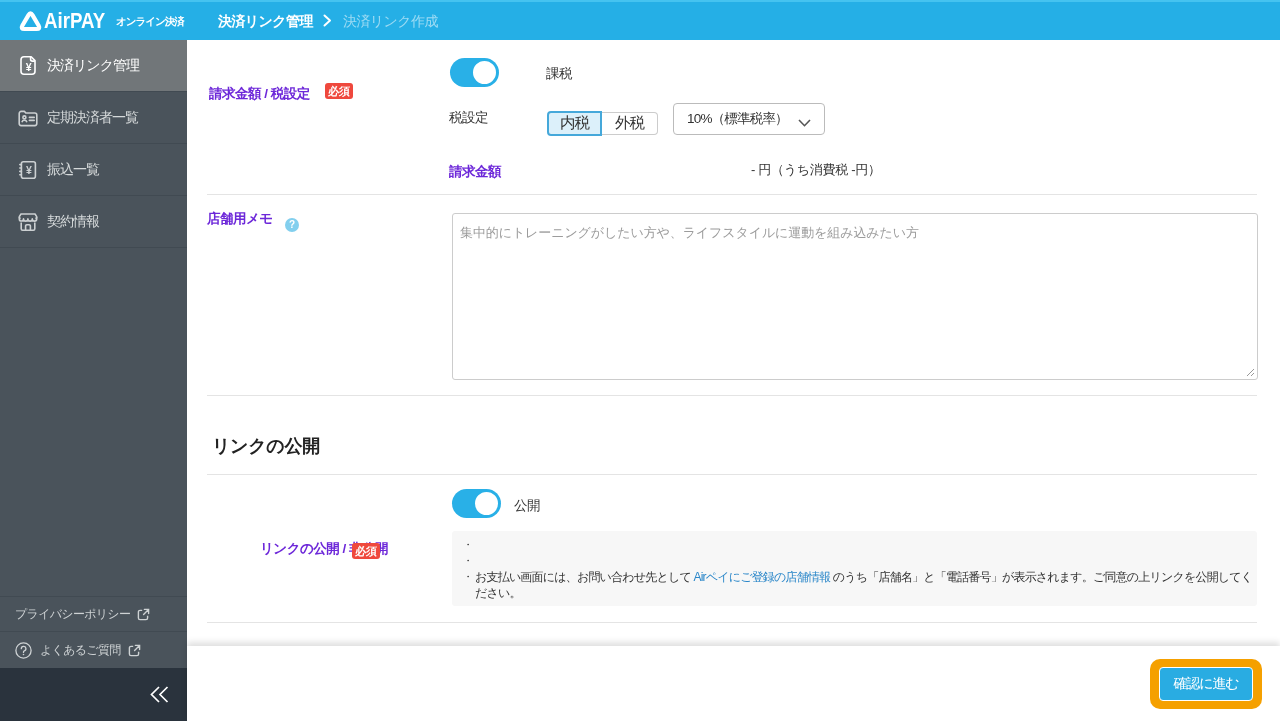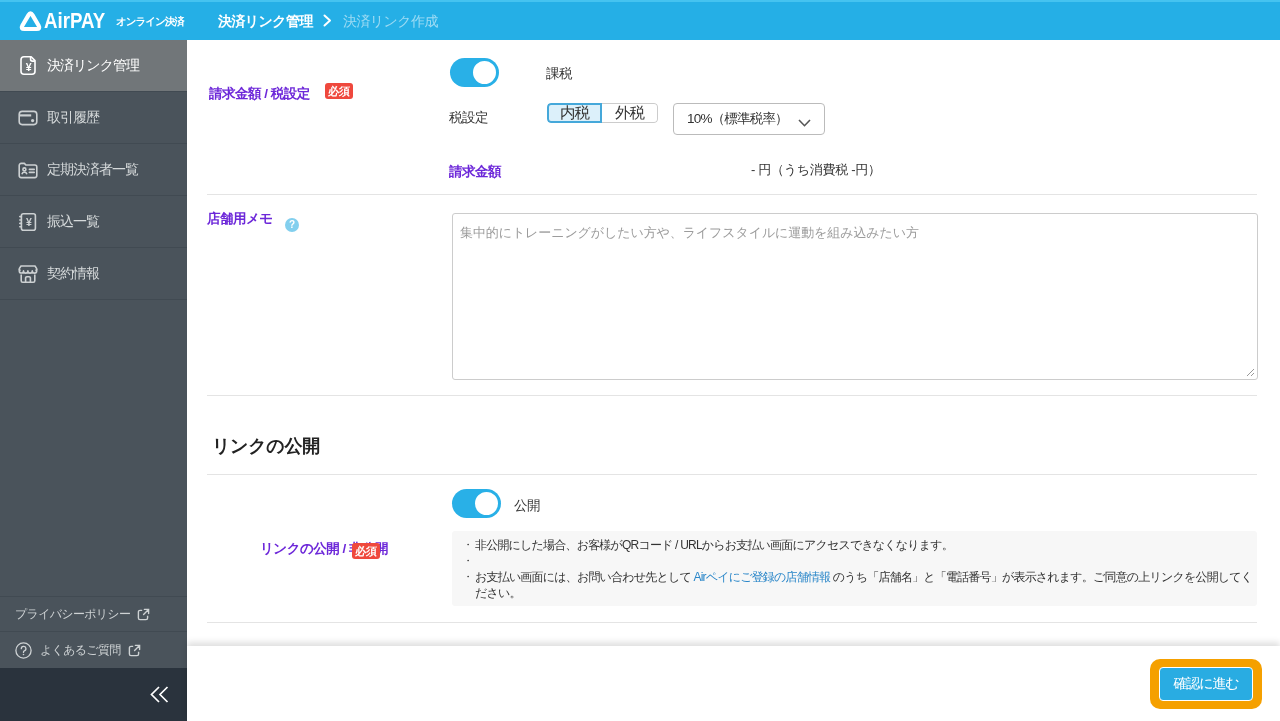--- a/index.html
+++ b/index.html
@@ -33,21 +33,21 @@
 #main { position:absolute; left:187px; top:40px; width:1093px; height:681px; background:#fff; }
 .sep { position:absolute; left:20px; width:1050px; height:1px; background:#e4e4e4; }
 .lbl { font-weight:bold; font-size:13.5px; color:#6d28d9; letter-spacing:-0.5px; }
 .badge { display:inline-block; background:#ef483d; color:#fff; font-size:11px; font-weight:bold; border-radius:3px; padding:2px 3px; line-height:1.1; }
 
 
 .toggle { position:absolute; width:49px; height:29px; border-radius:15px; background:#29b0e7; }
 .toggle::after { content:""; position:absolute; right:1px; top:1px; width:23px; height:23px; border-radius:50%; background:#fff; border:2px solid #29b0e7; }
 
 
-#seg { position:absolute; left:360px; top:63px; width:111px; height:20px; display:flex; border-radius:4px; overflow:hidden; }
+#seg { position:absolute; left:360px; top:63px; width:111px; height:40px; display:flex; border-radius:4px; overflow:hidden;align-items:center; }
 #seg .on { width:55px; background:#dcf0fa; border:2px solid #45a8da; border-radius:4px 0 0 4px; display:flex; align-items:center; justify-content:center; font-size:15.5px; letter-spacing:-0.9px; color:#333; }
 #seg .off { width:56px; background:#fff; border:1px solid #ccc; border-left:none; border-radius:0 4px 4px 0; display:flex; align-items:center; justify-content:center; font-size:15.5px; letter-spacing:-0.9px; color:#333; }
 
 
 #dd { position:absolute; left:486px; top:63px; width:152px; height:32px; background:#fff; border:1px solid #bbb; border-radius:4px; display:flex; align-items:center; padding-left:13px; font-size:13.5px; letter-spacing:-0.8px; color:#333; }
 #dd svg { position:absolute; right:13px; top:15px; }
 
 
 #ta { position:absolute; left:265px; top:173px; width:806px; height:167px; border:1px solid #ccc; border-radius:3px; background:#fff; }
 #ta .ph { position:absolute; left:7px; top:10px; font-size:13px; color:#9c9c9c; letter-spacing:-0.1px; }
@@ -84,28 +84,20 @@
   <div class="srow active">
     <svg width="20" height="21" viewBox="0 0 20 21" fill="none" stroke="#fff" stroke-width="1.6">
         <path d="M13.2 1.8 H6 a3 3 0 0 0 -3 3 v11.4 a3 3 0 0 0 3 3 h8 a3 3 0 0 0 3 -3 V5.6 Z" stroke-linejoin="round"></path>
         <path d="M12.6 2 v2.3 a1.8 1.8 0 0 0 1.8 1.8 h2.4" stroke-linejoin="round"></path>
         <text x="10.1" y="16" font-size="10.5" font-weight="bold" fill="#fff" stroke="none" text-anchor="middle" font-family="Liberation Sans, sans-serif">¥</text>
       </svg>
     <span>決済リンク管理</span>
   </div>
   <div class="srow">
     <svg width="20" height="20" viewBox="0 0 20 20" fill="none" stroke="#ccd0d2" stroke-width="1.6">
-        <rect x="1.2" y="3.4" width="17.6" height="13.2" rx="3"></rect>
-        <path d="M1.2 7.4 h12" stroke-width="2.2"></path>
-        <circle cx="14.6" cy="12.6" r="1.6" fill="#ccd0d2" stroke="none"></circle>
-      </svg>
-    <span>取引履歴</span>
-  </div>
-  <div class="srow">
-    <svg width="20" height="20" viewBox="0 0 20 20" fill="none" stroke="#ccd0d2" stroke-width="1.6">
         <path d="M1.2 5.4 a2 2 0 0 1 2 -2 h3.2 l1.4 1.6 h9 a2 2 0 0 1 2 2 v8.6 a2 2 0 0 1 -2 2 H3.2 a2 2 0 0 1 -2 -2 Z" stroke-linejoin="round"></path>
         <circle cx="6.4" cy="9.4" r="1.5"></circle>
         <path d="M3.9 14.2 a2.6 2.6 0 0 1 5 0"></path>
         <path d="M11.4 9.4 h4.8 M11.4 12.4 h4.8" stroke-linecap="round"></path>
       </svg>
     <span>定期決済者一覧</span>
   </div>
   <div class="srow">
     <svg width="20" height="20" viewBox="0 0 20 20" fill="none" stroke="#ccd0d2" stroke-width="1.6">
         <rect x="3.4" y="1.8" width="14" height="16.4" rx="2"></rect>
@@ -184,21 +176,20 @@
   <div class="abs" style="left:25px; top:394px; font-size:18px; letter-spacing:-0.3px; font-weight:bold; color:#222;">リンクの公開</div>
   <div class="sep" style="top:434px;"></div>
 
   <div class="toggle" style="left:265px; top:449px;"></div>
   <div class="abs" style="left:327px; top:457px; font-size:13.5px; letter-spacing:-0.5px;">公開</div>
   <div class="abs" style="left:25px; top:499px;margin-left:48px;"><span class="lbl">リンクの公開 / 非公開</span></div>
   <div class="abs" style="left:165px; top:501px;"><span class="badge">必須</span></div>
   <div id="note">
     <div class="b">
         <span class="dot">・</span>
-        <span>非公開にした場合、お客様がQRコード / URLからお支払い画面にアクセスできなくなります。</span>
       </div>
     <div class="b">
         <span class="dot">・</span>
       </div>
     <div class="b">
         <span class="dot">・</span>
         <span style="white-space:nowrap;">お支払い画面には、お問い合わせ先として <a>Airペイにご登録の店舗情報</a> のうち「店舗名」と「電話番号」が表示されます。ご同意の上リンクを公開してく<br>ださい。</span>
       </div>
   </div>
   <div class="sep" style="top:582px;"></div>

